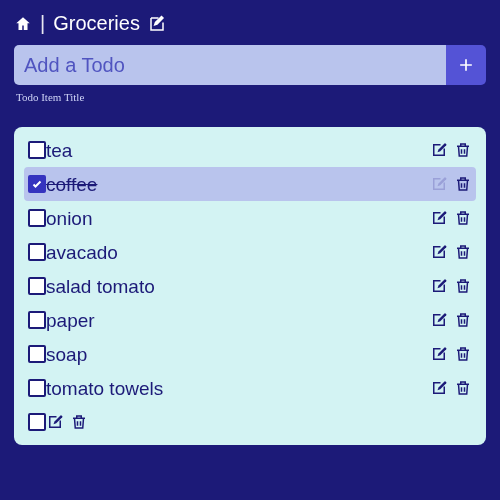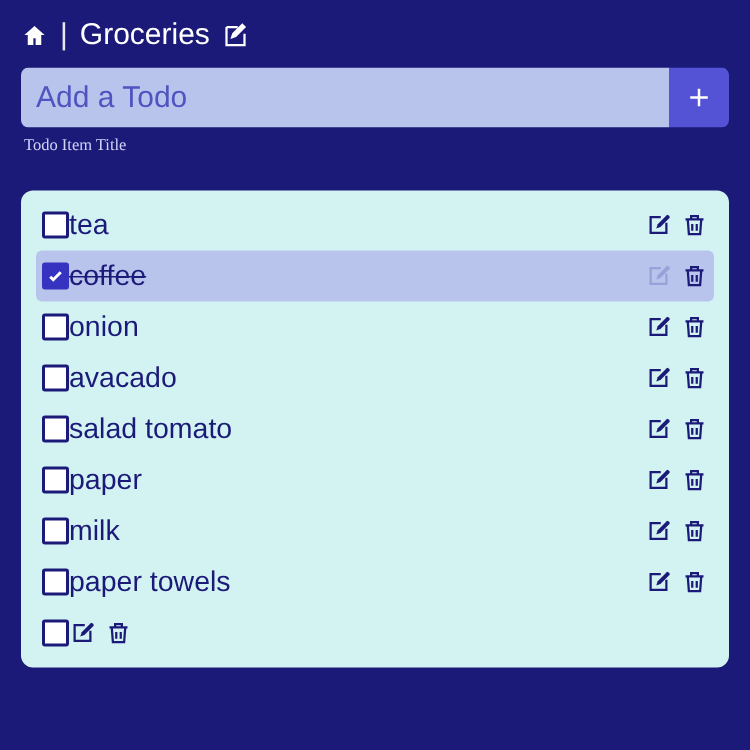--- a/index.html
+++ b/index.html
@@ -240,38 +240,38 @@
           </span>
           <span class="icon">
             <svg width="18" height="18" viewBox="0 0 24 24" fill="none" stroke="#1c1a78" stroke-width="2">
               <path d="M4 7h16M9 7V4h6v3M6 7l1 13h10l1-13M10 11v6M14 11v6"></path>
             </svg>
           </span>
         </span>
       </div>
       <div class="item">
         <span class="check"></span>
-        <span class="item-label">milk</span>
-        <span class="item-actions">
-          <span class="icon edit-i">
-            <svg width="18" height="18" viewBox="0 0 24 24" fill="currentColor">
-              <path d="M4 4h10v2H6v12h12v-8h2v10H4z"></path>
-              <path d="M20.7 3.3a1 1 0 0 0-1.4 0l-8 8L10 15l3.7-1.3 8-8a1 1 0 0 0 0-1.4z"></path>
-            </svg>
-          </span>
-          <span class="icon">
-            <svg width="18" height="18" viewBox="0 0 24 24" fill="none" stroke="#1c1a78" stroke-width="2">
-              <path d="M4 7h16M9 7V4h6v3M6 7l1 13h10l1-13M10 11v6M14 11v6"></path>
-            </svg>
-          </span>
-        </span>
-      </div>
-      <div class="item">
-        <span class="check"></span>
-        <span class="item-label">paper towels</span>
+        <span class="item-label">soap</span>
+        <span class="item-actions">
+          <span class="icon edit-i">
+            <svg width="18" height="18" viewBox="0 0 24 24" fill="currentColor">
+              <path d="M4 4h10v2H6v12h12v-8h2v10H4z"></path>
+              <path d="M20.7 3.3a1 1 0 0 0-1.4 0l-8 8L10 15l3.7-1.3 8-8a1 1 0 0 0 0-1.4z"></path>
+            </svg>
+          </span>
+          <span class="icon">
+            <svg width="18" height="18" viewBox="0 0 24 24" fill="none" stroke="#1c1a78" stroke-width="2">
+              <path d="M4 7h16M9 7V4h6v3M6 7l1 13h10l1-13M10 11v6M14 11v6"></path>
+            </svg>
+          </span>
+        </span>
+      </div>
+      <div class="item">
+        <span class="check"></span>
+        <span class="item-label">tomato towels</span>
         <span class="item-actions">
           <span class="icon edit-i">
             <svg width="18" height="18" viewBox="0 0 24 24" fill="currentColor">
               <path d="M4 4h10v2H6v12h12v-8h2v10H4z"></path>
               <path d="M20.7 3.3a1 1 0 0 0-1.4 0l-8 8L10 15l3.7-1.3 8-8a1 1 0 0 0 0-1.4z"></path>
             </svg>
           </span>
           <span class="icon">
             <svg width="18" height="18" viewBox="0 0 24 24" fill="none" stroke="#1c1a78" stroke-width="2">
               <path d="M4 7h16M9 7V4h6v3M6 7l1 13h10l1-13M10 11v6M14 11v6"></path>

